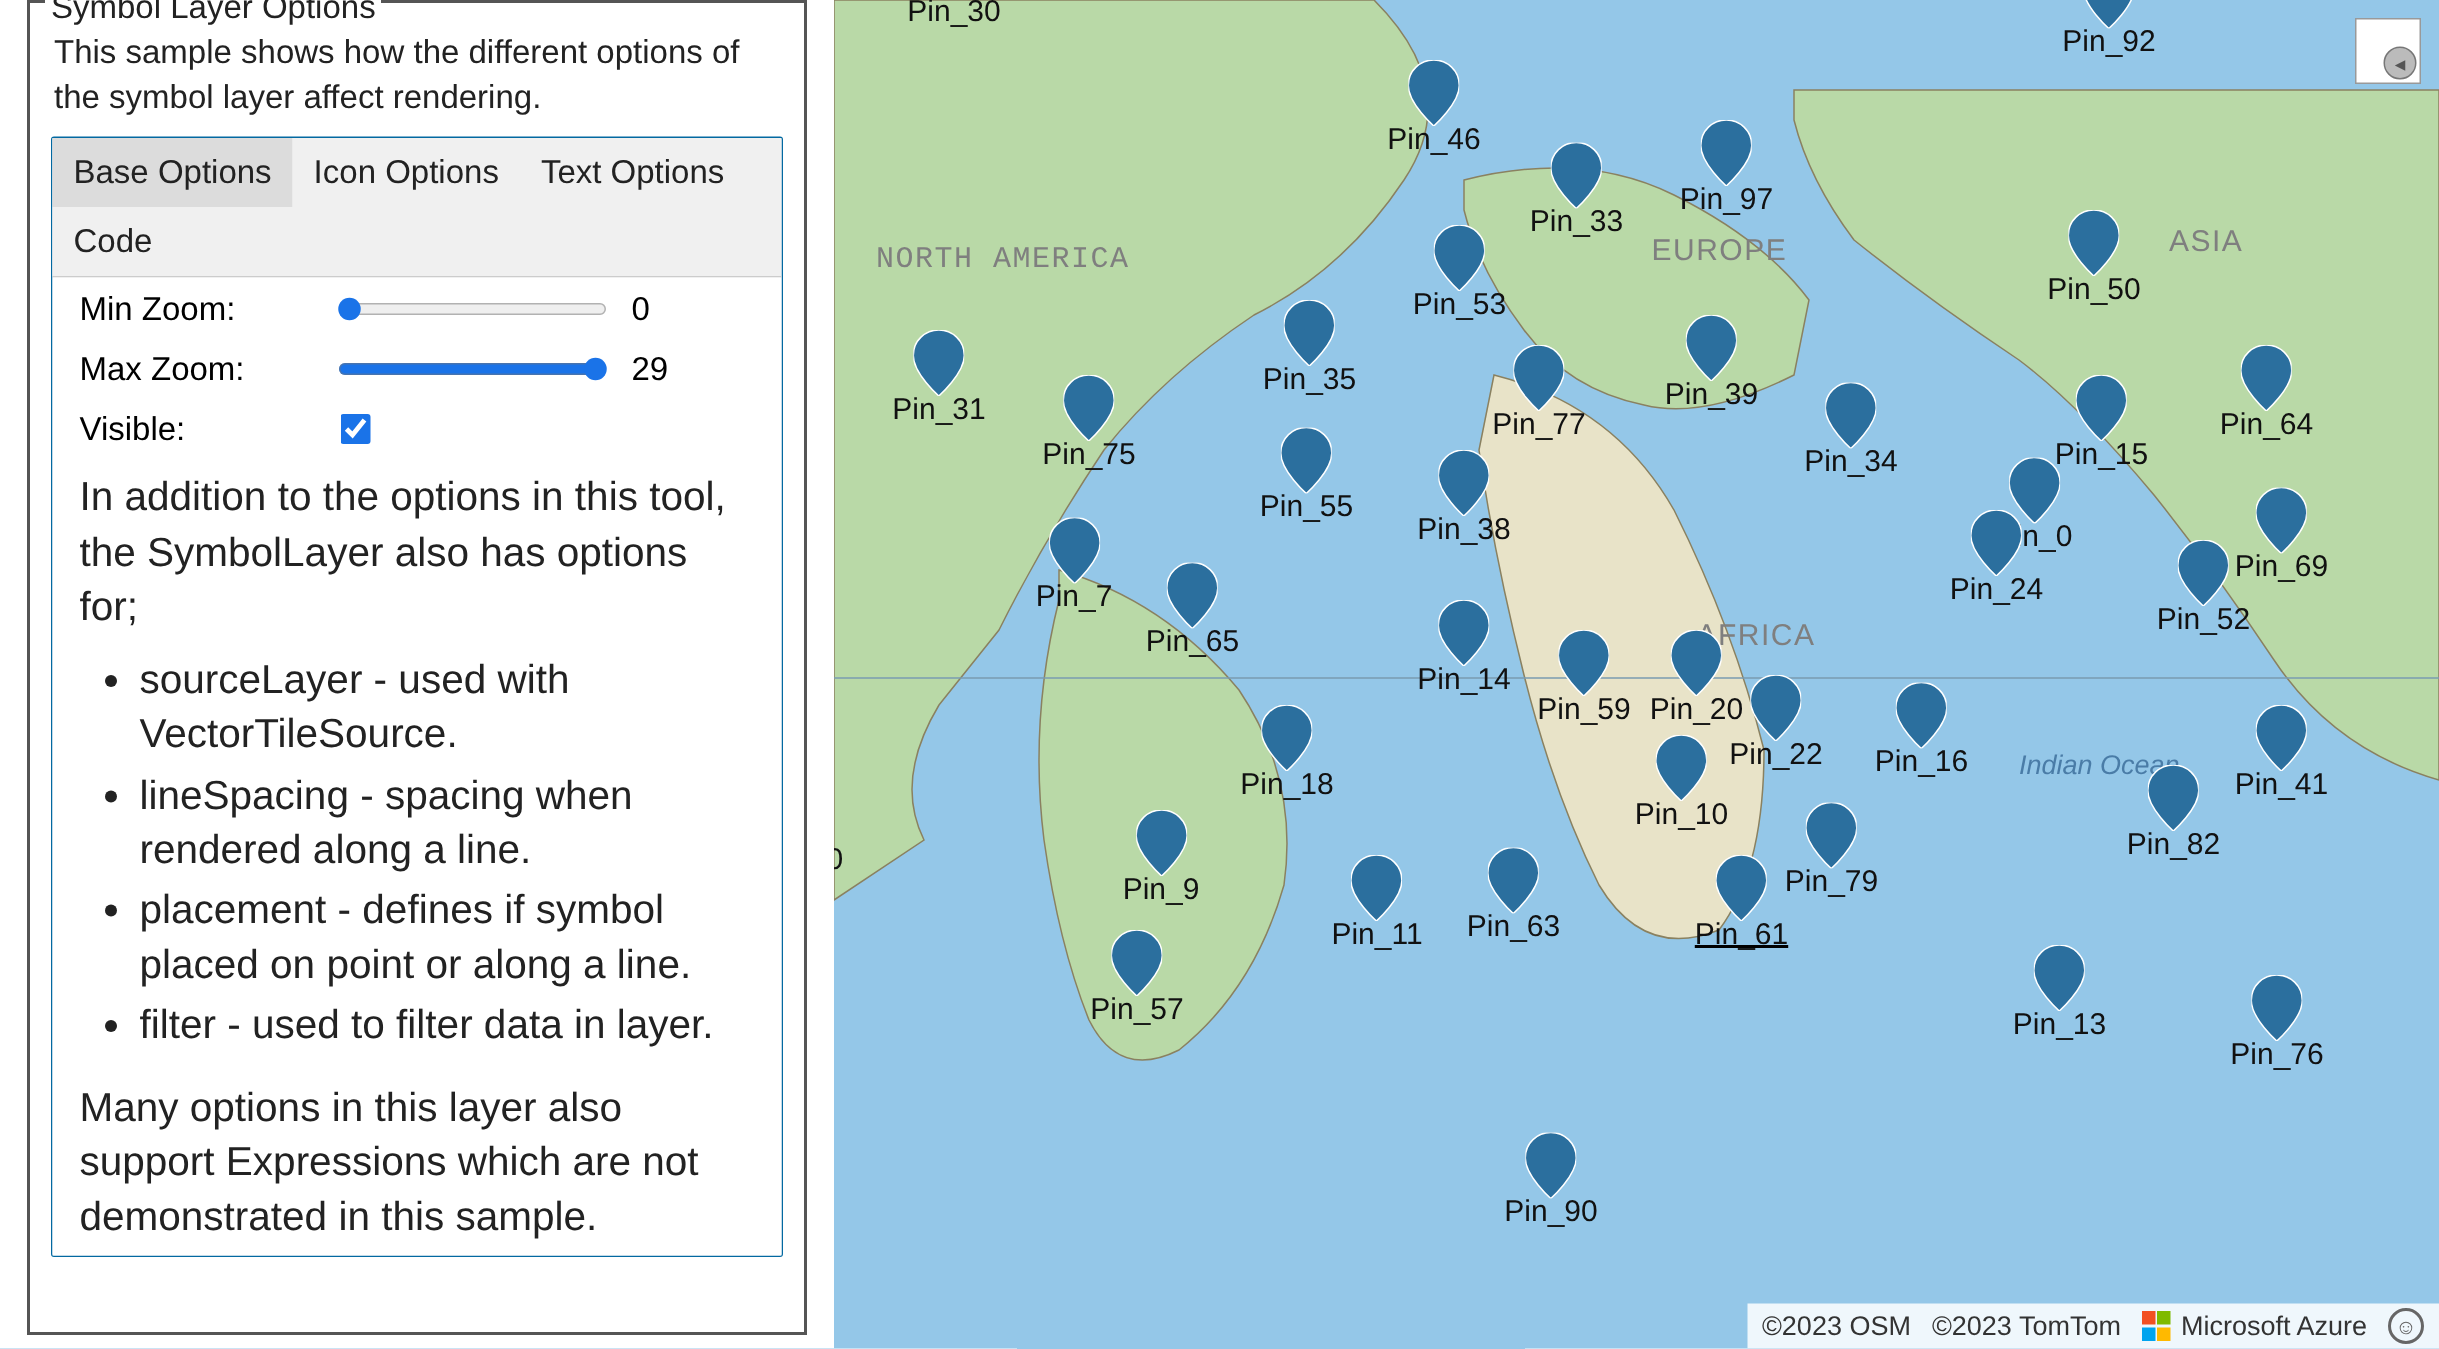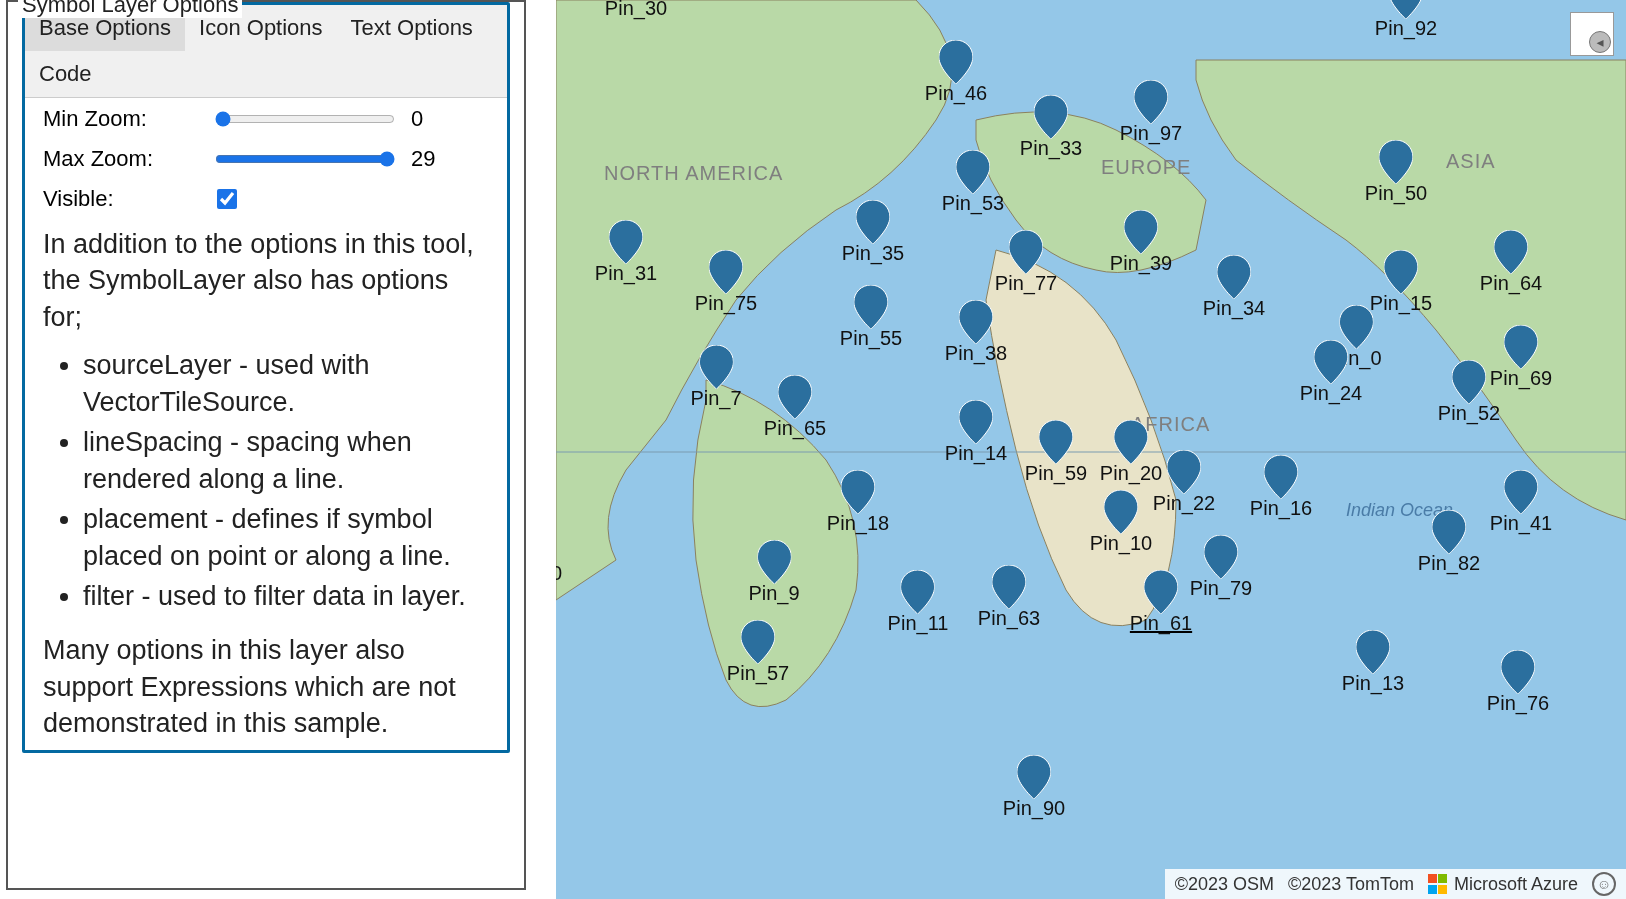--- a/index.html
+++ b/index.html
@@ -8,21 +8,21 @@
     padding: 0;
     font-family: "Segoe UI", Tahoma, sans-serif;
     width: 1626px;
     height: 899px;
     position: relative;
     overflow: hidden;
     background: #fff;
   }
   .panel {
     position: absolute;
-    left: 4px;
+    left: 16px;
     top: 0;
     width: 520px;
     height: 890px;
     border: 2px solid #555;
     background: #fff;
     padding: 0;
   }
   .panel-legend-notch {
     position: absolute;
     left: 10px;
@@ -33,21 +33,21 @@
     color: #222;
   }
   .panel-desc {
     padding: 18px 16px 12px 16px;
     font-size: 22px;
     line-height: 1.35;
     color: #222;
   }
   .tabs-wrap {
     margin: 0 14px;
-    border: 3px solid #0369a1;
+    border: 1px solid #0369a1;
     border-radius: 2px;
   }
   .tabs {
     display: flex;
     flex-wrap: wrap;
     background: #f0f0f0;
     border-bottom: 1px solid #ccc;
   }
   .tab {
     padding: 10px 14px;
@@ -168,20 +168,21 @@
   .smiley {
     width:24px;height:24px;border:2px solid #666;border-radius:50%;
     display:flex;align-items:center;justify-content:center;font-size:14px;color:#666;
   }
 </style>
 </head>
 <body>
 
 <fieldset class="panel">
   <span class="panel-legend-notch">Symbol Layer Options</span>
+  <div class="panel-desc">This sample shows how the different options of the symbol layer affect rendering.</div>
 
   <div class="tabs-wrap">
     <div class="tabs">
       <div class="tab active">Base Options</div>
       <div class="tab">Icon Options</div>
       <div class="tab">Text Options</div>
       <div class="tab">Code</div>
     </div>
     <div class="tab-body">
       <div class="row">
@@ -218,21 +219,21 @@
     <rect width="1070" height="899" fill="#94c7e8"></rect>
 
     <path d="M0,0 L360,0 Q420,60 380,120 Q340,180 280,210 Q220,250 180,300 Q140,360 110,420 L70,470 Q40,520 60,560 L0,600 Z" fill="#b9d9a7" stroke="#8a8160" stroke-width="1"></path>
     <path d="M420,120 Q500,100 560,130 Q620,160 650,200 L640,250 Q580,280 540,270 Q490,260 460,220 Q430,180 420,140 Z" fill="#b9d9a7" stroke="#8a8160" stroke-width="1"></path>
     <path d="M440,250 Q520,270 560,340 Q600,420 620,500 Q620,580 590,620 Q540,640 510,590 Q480,530 460,450 Q440,370 430,300 Z" fill="#e8e3c8" stroke="#8a8160" stroke-width="1"></path>
     <path d="M640,60 L1070,60 L1070,520 Q1000,500 960,440 Q920,380 880,330 Q830,270 790,240 Q730,200 680,160 Q650,120 640,80 Z" fill="#b9d9a7" stroke="#8a8160" stroke-width="1"></path>
     <path d="M150,380 Q220,400 270,460 Q310,520 300,590 Q280,660 230,700 Q190,720 170,680 Q150,630 140,560 Q130,480 150,400 Z" fill="#b9d9a7" stroke="#8a8160" stroke-width="1"></path>
     <line x1="0" y1="452" x2="1070" y2="452" stroke="#7a9bb0" stroke-width="1"></line>
   </svg>
 
-  <div class="map-region-label" style="left:48px; top:162px;">NORTH AMERICA</div>
+  <div class="map-region-label" style="left:28px; top:162px;font-family:Liberation Mono, monospace;">NORTH AMERICA</div>
   <div class="map-region-label" style="left:545px; top:156px;">EUROPE</div>
   <div class="map-region-label" style="left:890px; top:150px;">ASIA</div>
   <div class="map-region-label" style="left:575px; top:413px;">AFRICA</div>
   <div class="ocean-label" style="left:790px; top:500px;">Indian Ocean</div>
 
   <div id="pins">
       <div class="pin" style="left: 80px; top: 20px;">
         <div class="label">Pin_30</div>
       </div>
       <div class="pin" style="left: 850px; top: 40px;">

